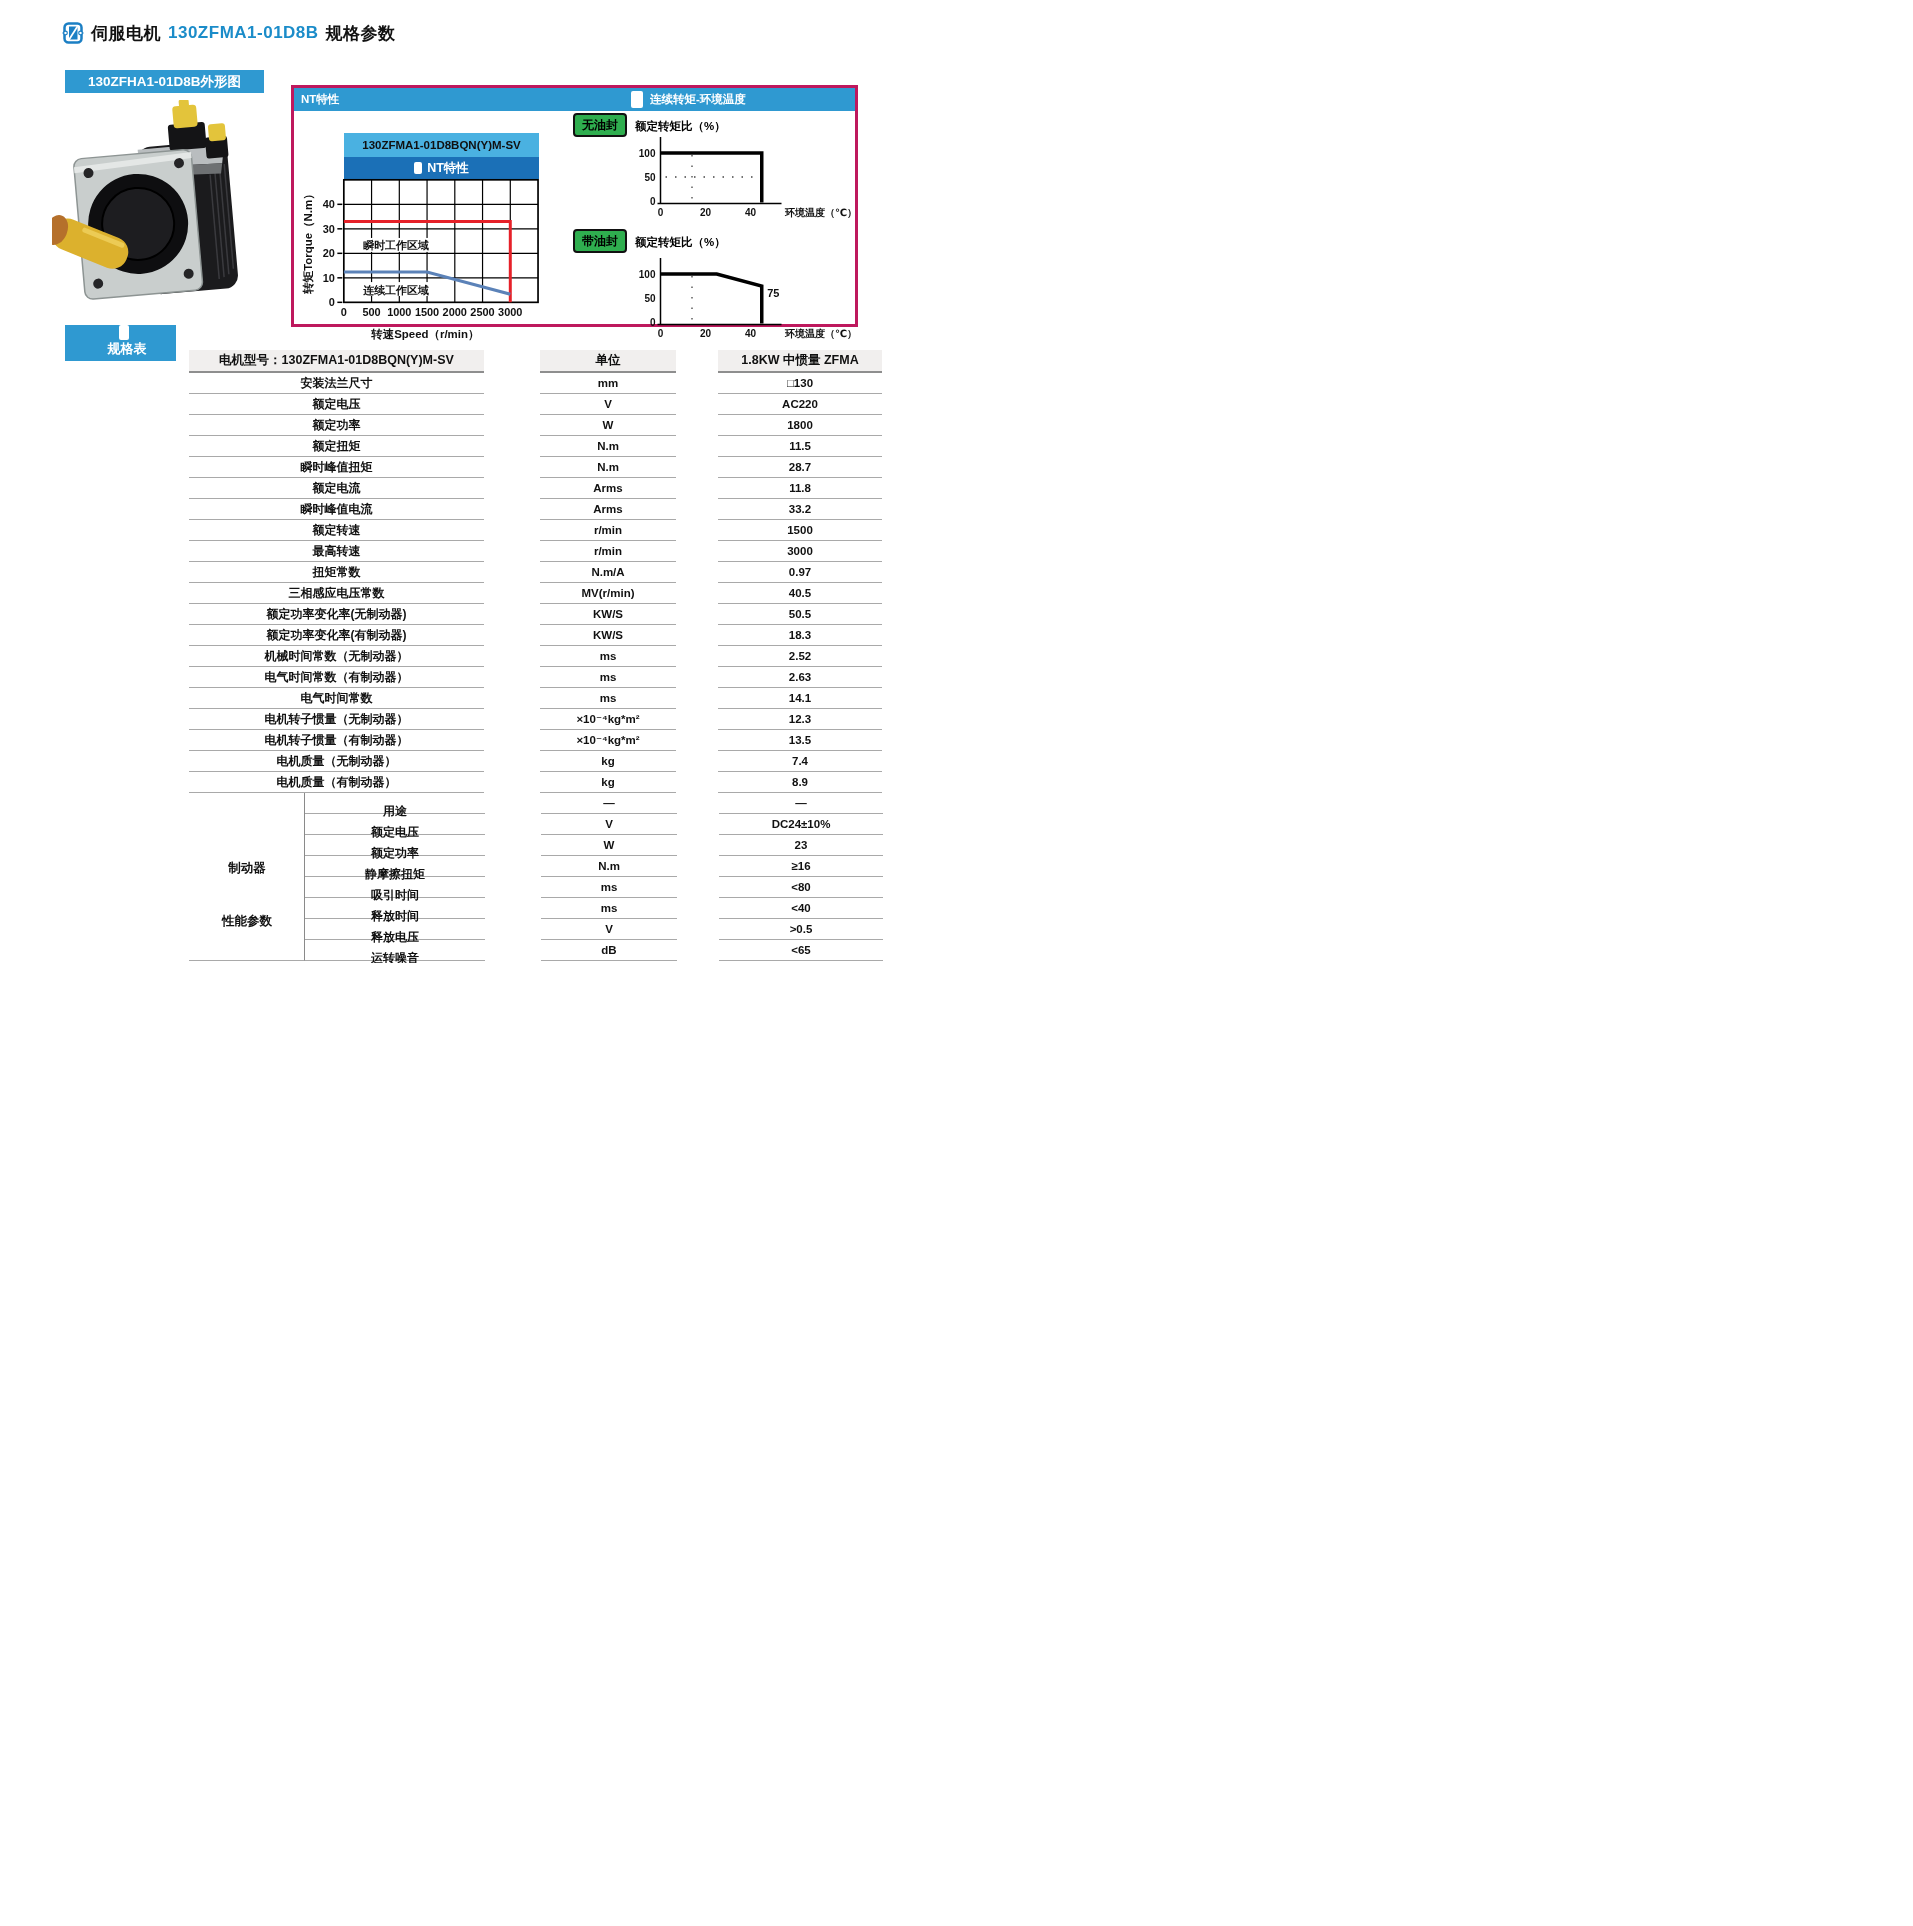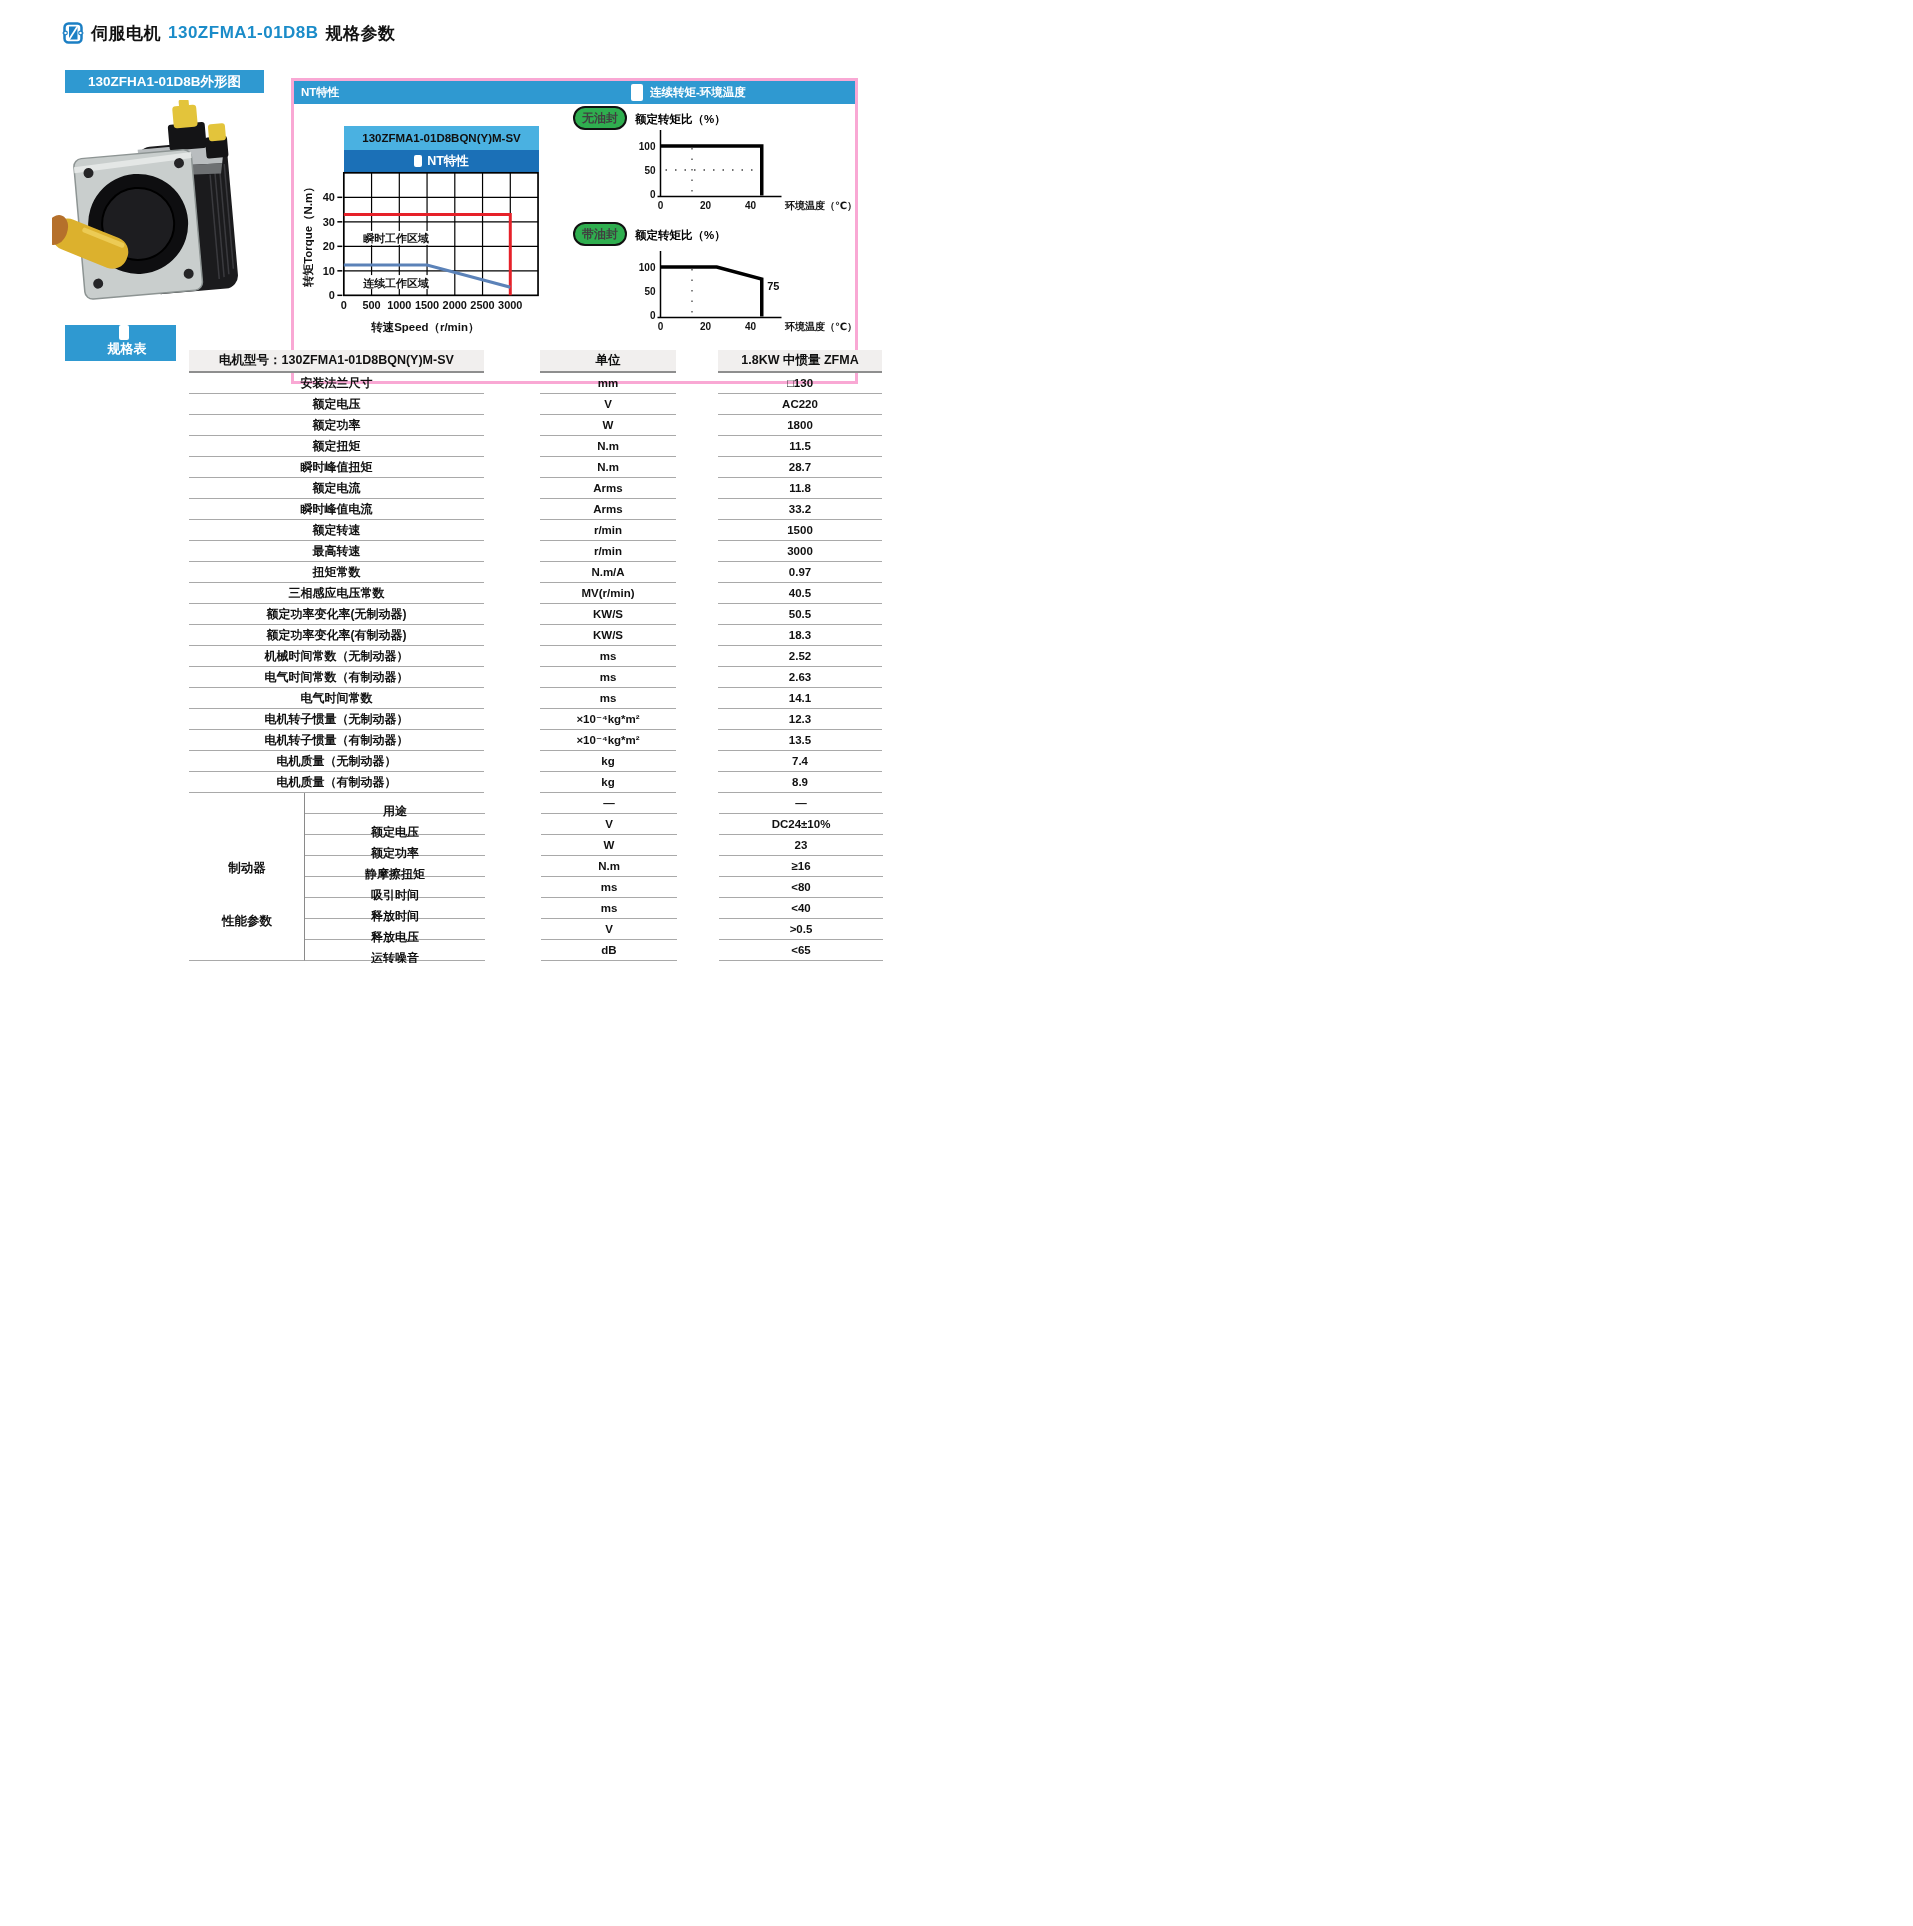--- a/index.html
+++ b/index.html
@@ -12,35 +12,35 @@
   .page-title .t-model{color:#1b8cc9;margin:0 7px;}
   
   .banner{position:absolute;background:#2f99d1;color:#fff;font-weight:700;display:flex;
           align-items:center;justify-content:center;}
   .outline-banner{left:65px;top:70px;width:199px;height:23.4px;font-size:13.5px;}
   .spec-banner{left:65px;top:325px;width:111px;height:36px;font-size:13px;justify-content:flex-start;padding-left:13px;box-sizing:border-box;flex-direction:column;}
   .wsq{display:inline-block;width:10px;height:15px;background:#fff;border-radius:2px;margin-right:7px;flex:0 0 auto;}
   
   .motor-photo{position:absolute;left:52px;top:100px;width:215px;height:220px;}
   
-  .nt-panel{position:absolute;left:291px;top:78px;width:567px;height:306px;box-sizing:border-box;
-            border:3px solid #f9a8d4;background:#fff;}
+  .nt-panel{position:absolute;left:291px;top:85px;width:567px;height:242px;box-sizing:border-box;
+            border:3px solid #be185d;background:#fff;}
   .strip{position:absolute;left:0;top:0;right:0;height:23px;background:#2f99d1;color:#fff;
          display:flex;align-items:center;font-weight:700;font-size:11.5px;}
   .strip-left{margin-left:7px;}
   .strip-right{position:absolute;left:337px;display:flex;align-items:center;}
   .strip-right .wsq{width:12px;height:17px;}
   .band1{position:absolute;left:50px;top:45px;width:195px;height:24px;background:#4ab1e1;
          display:flex;align-items:center;justify-content:center;font-weight:700;font-size:11.5px;color:#101010;}
   .band2{position:absolute;left:50px;top:69px;width:195px;height:22.4px;background:#1b70b7;color:#fff;
          display:flex;align-items:center;justify-content:center;font-weight:700;font-size:12.5px;}
   .band2 .wsq{width:8px;height:12px;margin-right:5px;}
   #nt-chart{position:absolute;left:5px;top:89px;}
   .seal-btn{position:absolute;width:54px;height:24px;background:#2fae4f;border:2px solid #111;
-            border-radius:12px;color:#404040;font-weight:700;font-size:12px;display:flex;
+            border-radius:4px;color:#000000;font-weight:700;font-size:12px;display:flex;
             align-items:center;justify-content:center;box-sizing:border-box;}
   #seal-btn-a{left:279px;top:25.4px;}
   #seal-btn-b{left:279px;top:141px;}
   .ratio-label{position:absolute;font-weight:700;font-size:11.5px;color:#000;}
   #ratio-a{left:341px;top:31px;}
   #ratio-b{left:341px;top:147px;}
   #chart-a{position:absolute;left:344px;top:45px;}
   #chart-b{position:absolute;left:344px;top:166px;}
   
   .tick{font:700 22px "Liberation Sans","DejaVu Sans",sans-serif;fill:#111;}

